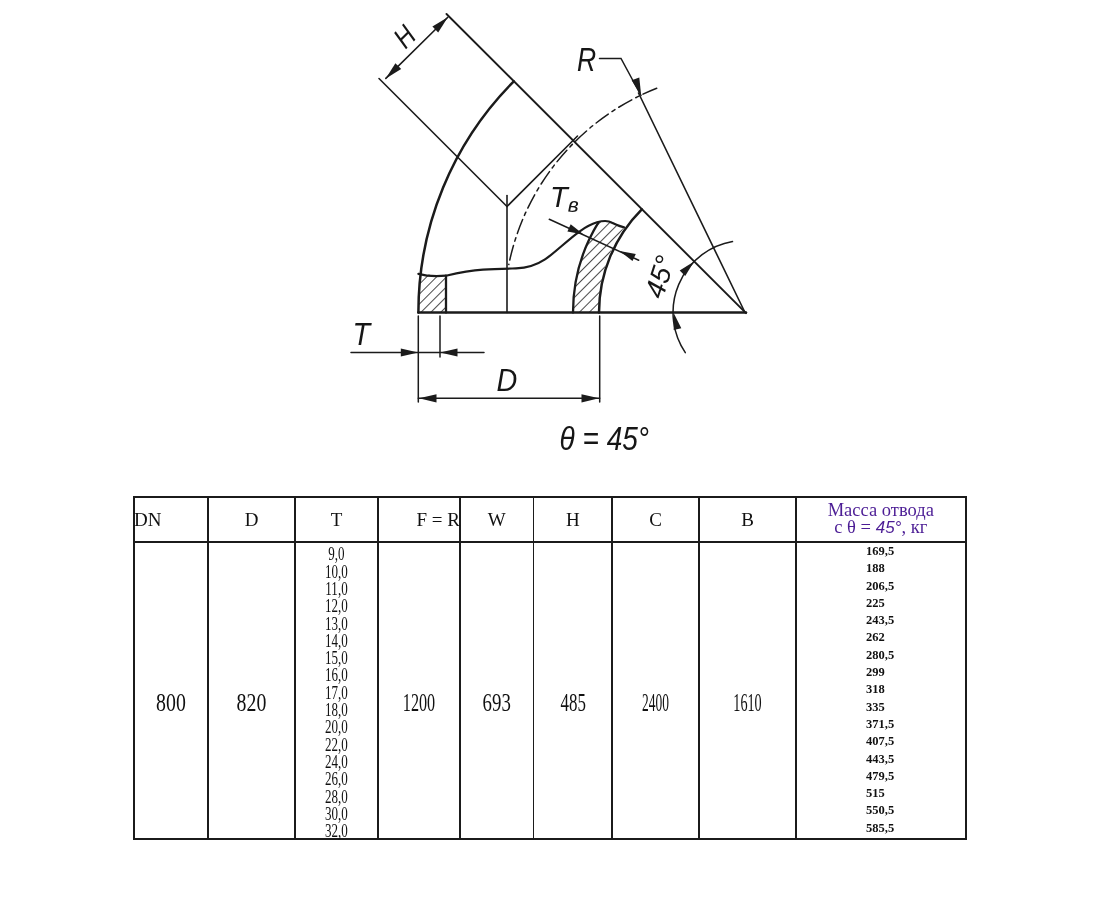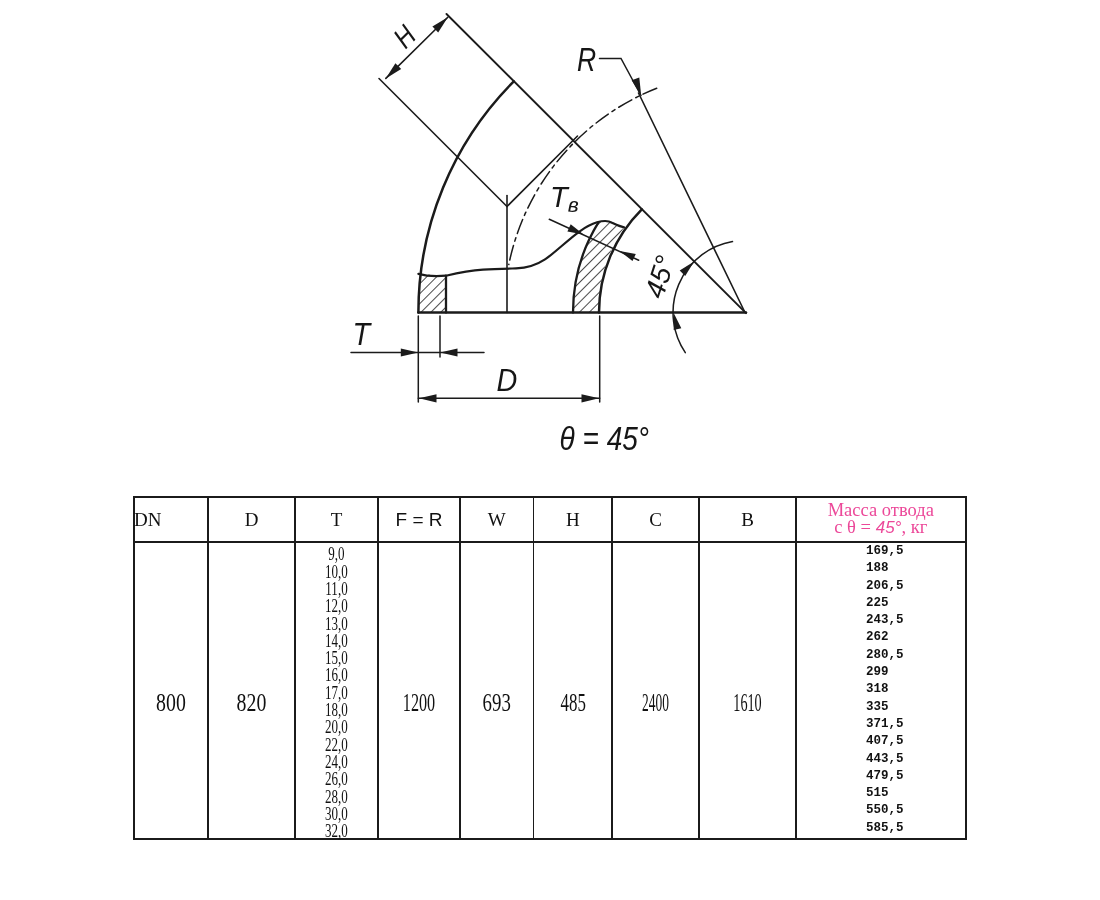--- a/index.html
+++ b/index.html
@@ -96,26 +96,26 @@
 <div style="position:absolute;left:377.1px;top:497px;width:1.9px;height:341.6px;background:#1b1b1b"></div>
 <div style="position:absolute;left:459.1px;top:497px;width:1.9px;height:341.6px;background:#1b1b1b"></div>
 <div style="position:absolute;left:532.6px;top:497px;width:1.9px;height:341.6px;background:#1b1b1b"></div>
 <div style="position:absolute;left:611.1px;top:497px;width:1.9px;height:341.6px;background:#1b1b1b"></div>
 <div style="position:absolute;left:698.1px;top:497px;width:1.9px;height:341.6px;background:#1b1b1b"></div>
 <div style="position:absolute;left:795.1px;top:497px;width:1.9px;height:341.6px;background:#1b1b1b"></div>
 <div style="position:absolute;left:134px;top:541px;width:831.5px;height:2px;background:#1b1b1b"></div>
 <div style="position:absolute;left:134px;top:509px;width:74px;text-align:left;font-family:Liberation Serif, serif;font-size:19px;color:#111">DN</div>
 <div style="position:absolute;left:208px;top:509px;width:87px;text-align:center;font-family:Liberation Serif, serif;font-size:19px;color:#111">D</div>
 <div style="position:absolute;left:295px;top:509px;width:83px;text-align:center;font-family:Liberation Serif, serif;font-size:19px;color:#111">T</div>
-<div style="position:absolute;left:378px;top:509px;width:82px;text-align:center;font-family:Liberation Sans, sans-serif;font-size:19px;color:#111">F = R</div>
+<div style="position:absolute;left:378px;top:509px;width:82px;text-align:right;font-family:Liberation Serif, serif;font-size:19px;color:#111">F = R</div>
 <div style="position:absolute;left:460px;top:509px;width:73.5px;text-align:center;font-family:Liberation Serif, serif;font-size:19px;color:#111">W</div>
 <div style="position:absolute;left:533.5px;top:509px;width:78.5px;text-align:center;font-family:Liberation Serif, serif;font-size:19px;color:#111">H</div>
 <div style="position:absolute;left:612px;top:509px;width:87px;text-align:center;font-family:Liberation Serif, serif;font-size:19px;color:#111">C</div>
 <div style="position:absolute;left:699px;top:509px;width:97px;text-align:center;font-family:Liberation Serif, serif;font-size:19px;color:#111">B</div>
-<div style="position:absolute;left:796px;top:501.5px;width:169.5px;text-align:center;font-family:Liberation Serif, serif;font-size:18.5px;line-height:17px;color:#ec4899">Масса отвода<br>с θ = <span style="font-family:Liberation Sans,sans-serif;font-style:italic;font-size:17px">45°</span>, кг</div>
+<div style="position:absolute;left:796px;top:501.5px;width:169.5px;text-align:center;font-family:Liberation Serif, serif;font-size:18.5px;line-height:17px;color:#4c1d95">Масса отвода<br>с θ = <span style="font-family:Liberation Sans,sans-serif;font-style:italic;font-size:17px">45°</span>, кг</div>
 <div style="position:absolute;left:134px;top:688.5px;width:74px;text-align:center;font-family:Liberation Serif, serif;font-size:24.5px;color:#111;transform:scaleX(0.81)">800</div>
 <div style="position:absolute;left:208px;top:688.5px;width:87px;text-align:center;font-family:Liberation Serif, serif;font-size:24.5px;color:#111;transform:scaleX(0.81)">820</div>
 <div style="position:absolute;left:378px;top:688.5px;width:82px;text-align:center;font-family:Liberation Serif, serif;font-size:24.5px;color:#111;transform:scaleX(0.66)">1200</div>
 <div style="position:absolute;left:460px;top:688.5px;width:73.5px;text-align:center;font-family:Liberation Serif, serif;font-size:24.5px;color:#111;transform:scaleX(0.77)">693</div>
 <div style="position:absolute;left:533.5px;top:688.5px;width:78.5px;text-align:center;font-family:Liberation Serif, serif;font-size:24.5px;color:#111;transform:scaleX(0.69)">485</div>
 <div style="position:absolute;left:612px;top:688.5px;width:87px;text-align:center;font-family:Liberation Serif, serif;font-size:24.5px;color:#111;transform:scaleX(0.55)">2400</div>
 <div style="position:absolute;left:699px;top:688.5px;width:97px;text-align:center;font-family:Liberation Serif, serif;font-size:24.5px;color:#111;transform:scaleX(0.58)">1610</div>
 <div style="position:absolute;left:295px;top:545.4px;width:83px;text-align:center;font-family:Liberation Serif, serif;font-size:18.6px;line-height:17.3px;color:#111;transform:scaleX(0.70)">9,0<br>10,0<br>11,0<br>12,0<br>13,0<br>14,0<br>15,0<br>16,0<br>17,0<br>18,0<br>20,0<br>22,0<br>24,0<br>26,0<br>28,0<br>30,0<br>32,0</div>
-<div style="position:absolute;left:866px;top:543px;font-family:Liberation Mono, monospace;font-weight:bold;font-size:12.5px;line-height:17.3px;color:#111">169,5<br>188<br>206,5<br>225<br>243,5<br>262<br>280,5<br>299<br>318<br>335<br>371,5<br>407,5<br>443,5<br>479,5<br>515<br>550,5<br>585,5</div>
+<div style="position:absolute;left:866px;top:543px;font-family:Liberation Serif, serif;font-weight:bold;font-size:12.5px;line-height:17.3px;color:#111">169,5<br>188<br>206,5<br>225<br>243,5<br>262<br>280,5<br>299<br>318<br>335<br>371,5<br>407,5<br>443,5<br>479,5<br>515<br>550,5<br>585,5</div>
 </body></html>

